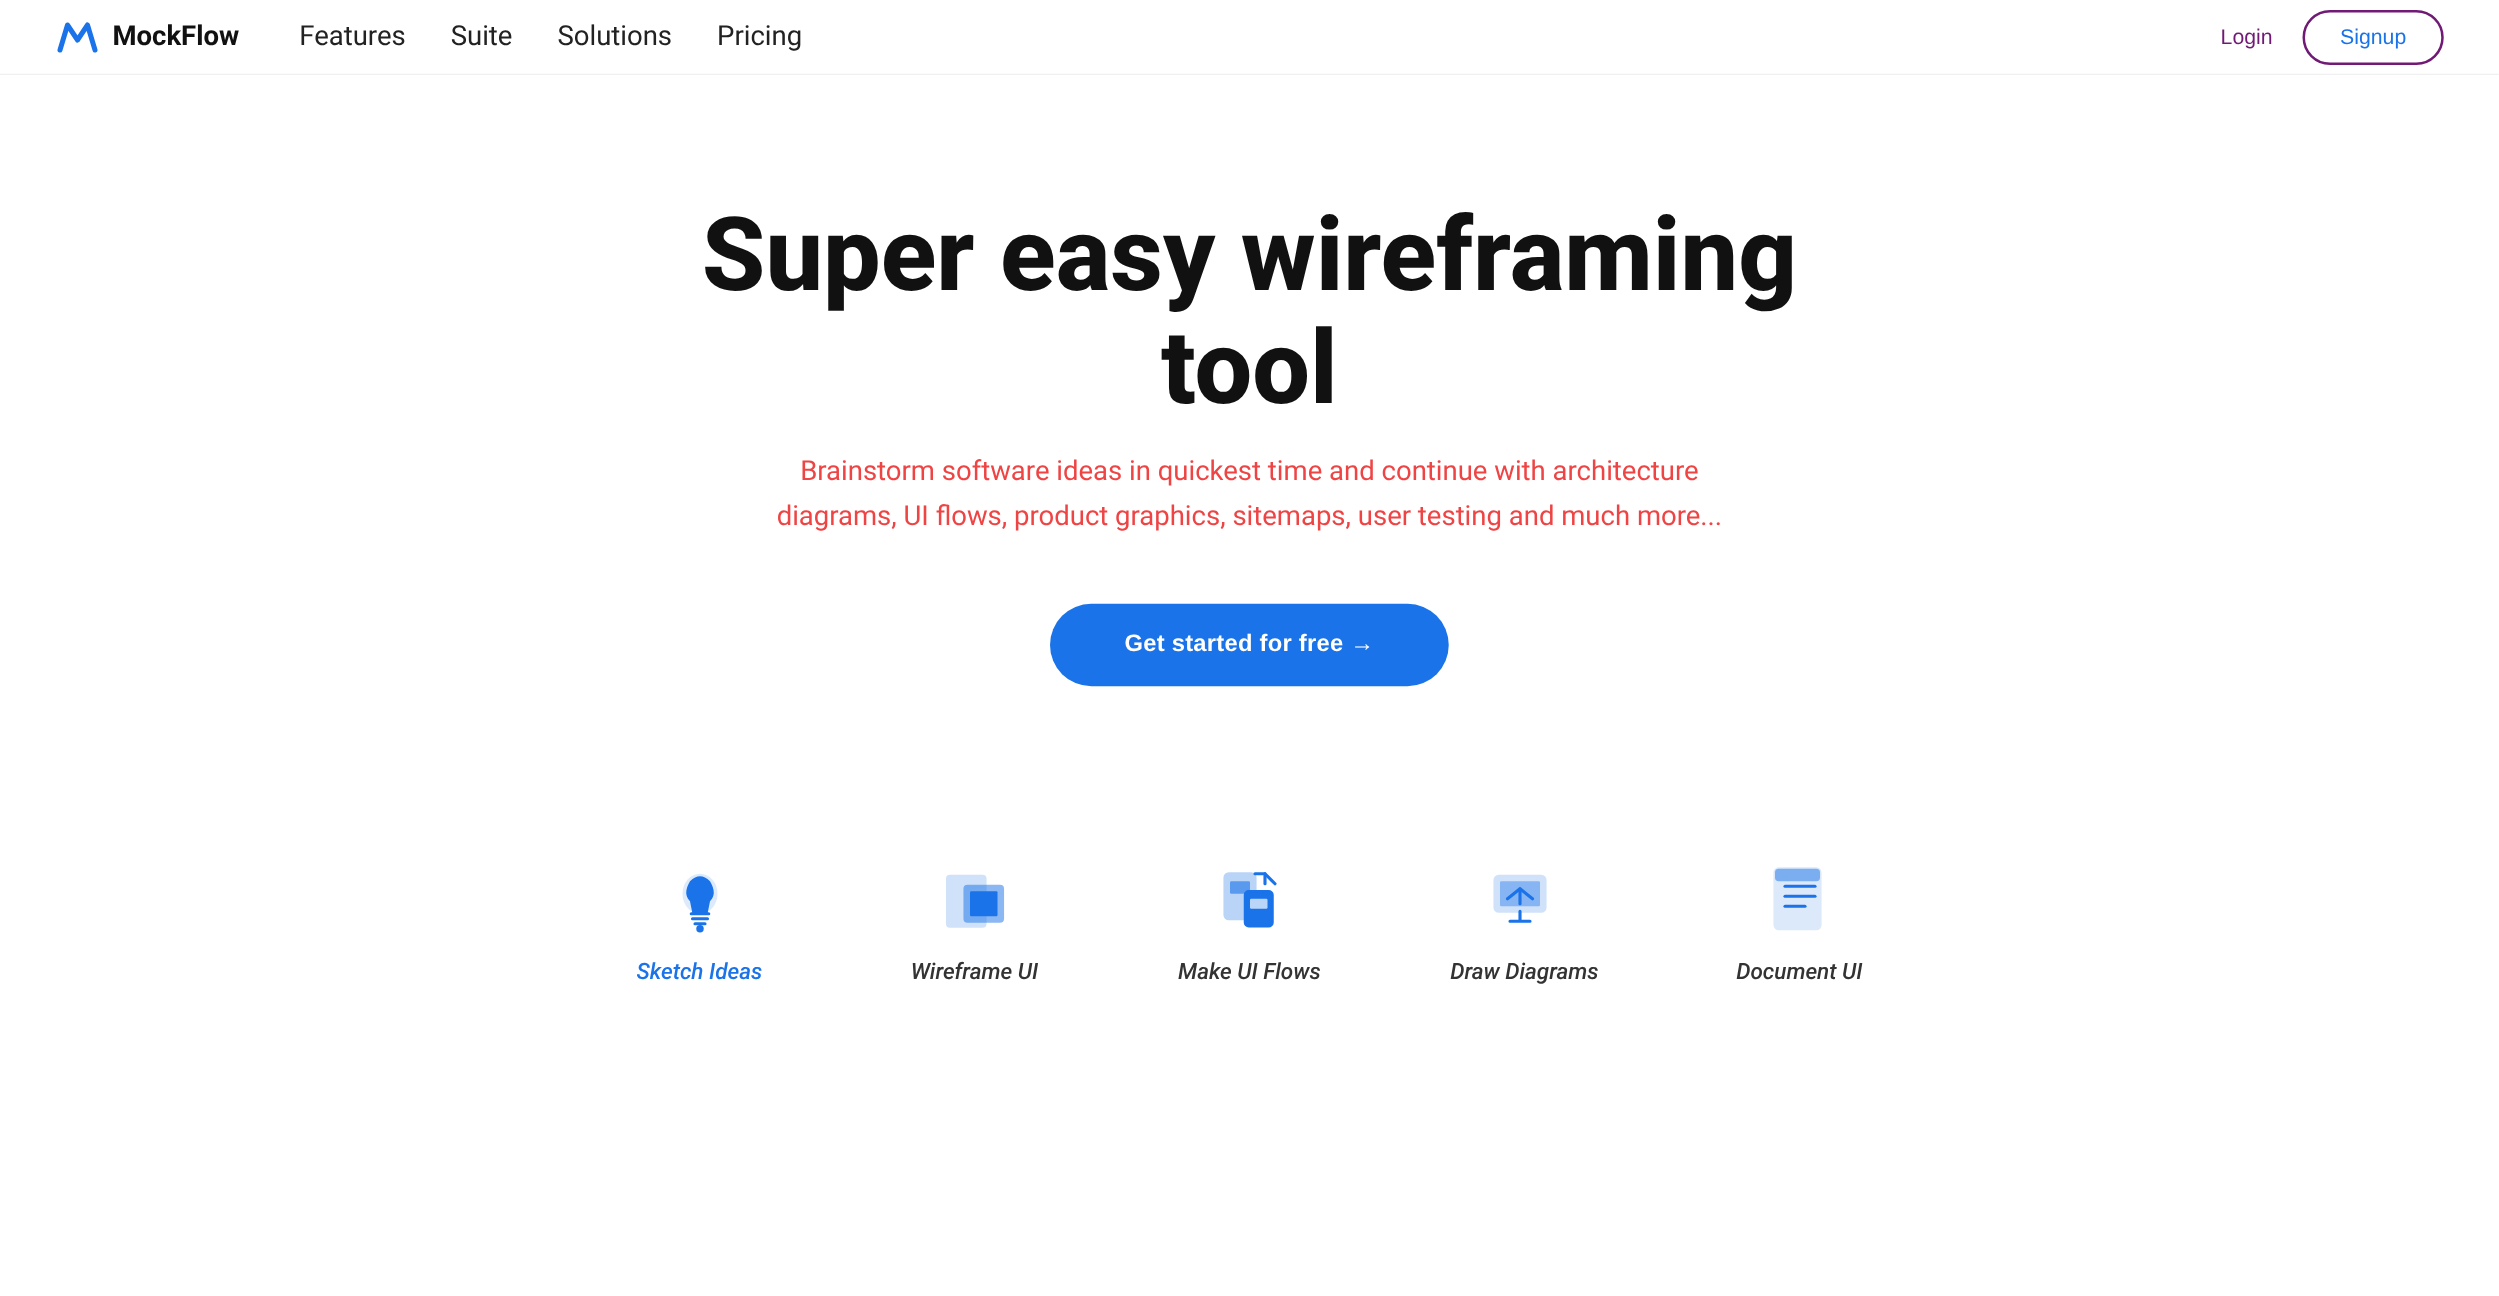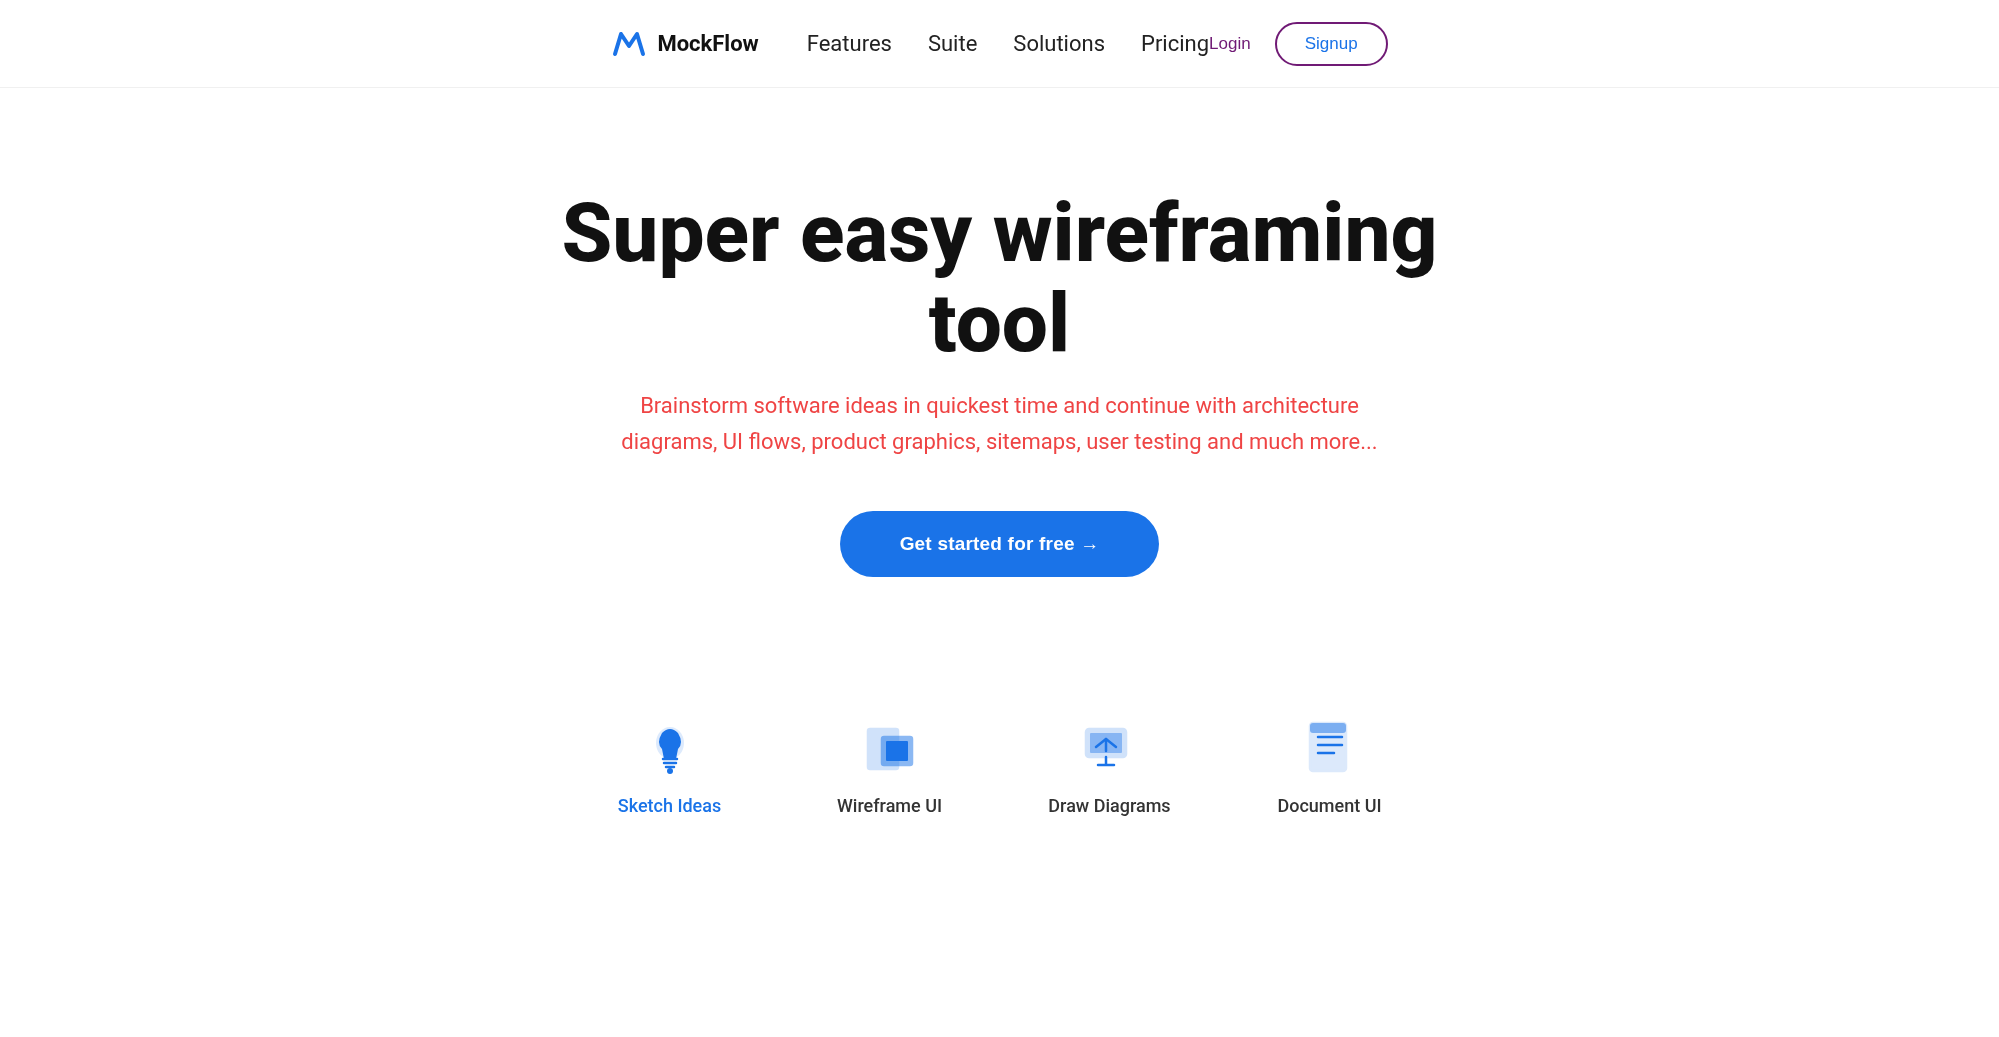--- a/index.html
+++ b/index.html
@@ -14,23 +14,23 @@
       color: #111111;
       min-height: 1037px;
       width: 1999px;
       overflow-x: hidden;
     }
 
     
     nav {
       display: flex;
       align-items: center;
-      justify-content: center;
-      padding: 0 60px;
-      height: 88px;
+      justify-content: space-between;
+      padding: 0 44px;
+      height: 60px;
       border-bottom: 1px solid #f0f0f0;
     }
 
     .nav-left {
       display: flex;
       align-items: center;
       gap: 48px;
     }
 
     .logo-wrapper {
@@ -137,20 +137,21 @@
       padding: 60px 80px 0;
       margin-top: 20px;
     }
 
     .feature-item {
       display: flex;
       flex-direction: column;
       align-items: center;
       gap: 14px;
       min-width: 140px;
+      font-style: italic;
     }
 
     .feature-icon {
       width: 64px;
       height: 64px;
       display: flex;
       align-items: center;
       justify-content: center;
     }
 
@@ -222,20 +223,35 @@
       <svg width="56" height="60" viewBox="0 0 56 60" fill="none">
 
         <rect x="6" y="10" width="30" height="40" rx="2" fill="#1a73e8" opacity="0.2" stroke="#1a73e8" stroke-width="2.5"></rect>
         <rect x="20" y="18" width="30" height="28" rx="2" fill="#1a73e8" opacity="0.5" stroke="#1a73e8" stroke-width="2.5"></rect>
         <rect x="24" y="22" width="22" height="20" rx="1" fill="#1a73e8"></rect>
       </svg>
     </div>
     <span class="feature-label">Wireframe UI</span>
   </div>
 
+  <div class="feature-item">
+    <div class="feature-icon">
+      <svg width="60" height="60" viewBox="0 0 60 60" fill="none">
+
+        <rect x="10" y="8" width="24" height="36" rx="3" fill="#1a73e8" opacity="0.3" stroke="#1a73e8" stroke-width="2.5"></rect>
+        <rect x="14" y="14" width="16" height="10" rx="1" fill="#1a73e8" opacity="0.6"></rect>
+        <rect x="26" y="22" width="22" height="28" rx="3" fill="#1a73e8" stroke="#1a73e8" stroke-width="2"></rect>
+        <rect x="30" y="28" width="14" height="8" rx="1" fill="white" opacity="0.7"></rect>
+
+        <path d="M34 8 L42 8 L42 16" stroke="#1a73e8" stroke-width="2.5" stroke-linecap="round" stroke-linejoin="round"></path>
+        <path d="M42 8 L50 16" stroke="#1a73e8" stroke-width="2.5" stroke-linecap="round"></path>
+      </svg>
+    </div>
+    <span class="feature-label">Make UI Flows</span>
+  </div>
 
   <div class="feature-item">
     <div class="feature-icon">
       <svg width="60" height="60" viewBox="0 0 60 60" fill="none">
 
         <rect x="6" y="10" width="40" height="28" rx="3" fill="#1a73e8" opacity="0.2" stroke="#1a73e8" stroke-width="2.5"></rect>
         <rect x="10" y="14" width="32" height="20" rx="1" fill="#1a73e8" opacity="0.4"></rect>
         <path d="M26 38 L26 46 M18 46 L34 46" stroke="#1a73e8" stroke-width="2.5" stroke-linecap="round"></path>
 
         <path d="M16 28 L26 20 L36 28" stroke="#1a73e8" stroke-width="2.5" stroke-linecap="round" stroke-linejoin="round" fill="none"></path>

